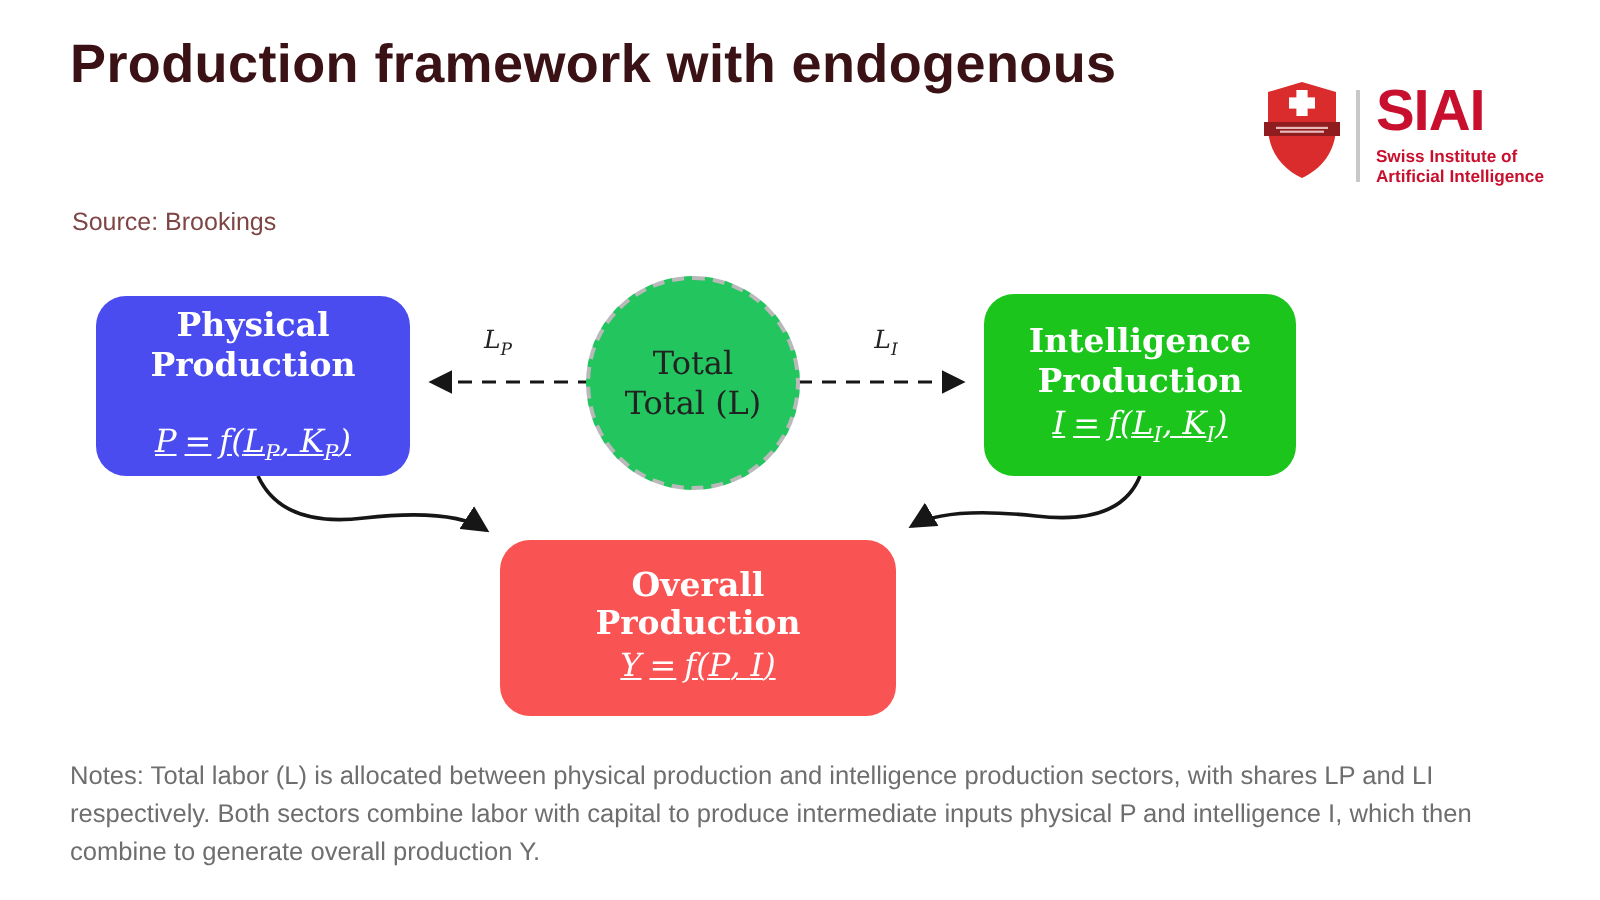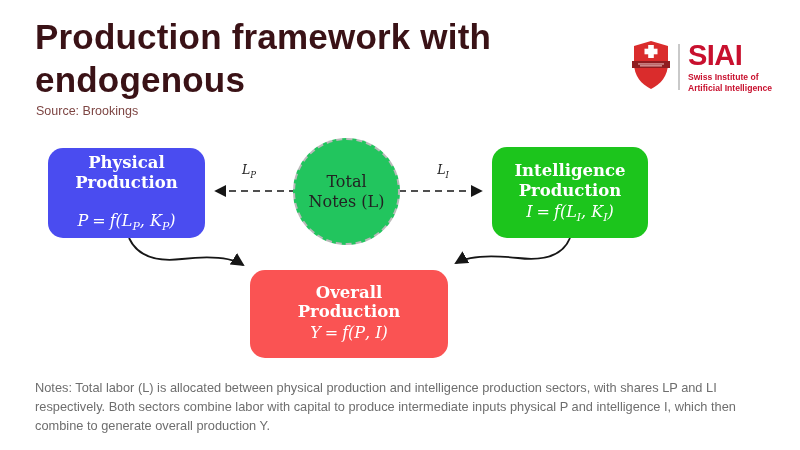--- a/index.html
+++ b/index.html
@@ -7,21 +7,21 @@
   body {
     position: relative;
     background: #ffffff;
     font-family: "Liberation Sans", sans-serif;
     overflow: hidden;
   }
 
   
   .title {
     position: absolute; left: 35px; top: 16px; width: 600px;
-    font-size: 35px; font-weight: bold; color: #3a1216;
+    font-size: 27px; font-weight: bold; color: #3a1216;
     line-height: 1.22; letter-spacing: 0.2px;
   }
   .source {
     position: absolute; left: 36px; top: 104px;
     font-size: 12.5px; color: #7d4543;
   }
 
   
   .logo {
     position: absolute; right: 28px; top: 16px;
@@ -43,21 +43,21 @@
   svg.overlay { position: absolute; left: 0; top: 0; pointer-events: none; }
 
   .node {
     position: absolute; border-radius: 15px; color: #ffffff;
     display: flex; flex-direction: column; align-items: center; justify-content: center;
     font-family: "DejaVu Serif", "Liberation Serif", serif;
     text-align: center;
   }
   .node-title { font-weight: bold; font-size: 16.5px; line-height: 1.2; }
   .node-formula {
-    font-size: 16px; font-style: italic; margin-top: 3px; line-height: 1;
+    font-size: 16px; font-style: italic; margin-top: 3px; line-height: 1; text-decoration: underline;
   }
   .node-formula .eq { font-style: normal; margin: 0 4px; }
   .node-formula sub { font-size: 0.68em; font-style: italic; }
 
   .box-physical   { left: 48px;  top: 148px; width: 157px; height: 90px; }
   .box-intel      { left: 492px; top: 147px; width: 156px; height: 91px; }
   .box-overall    { left: 250px; top: 270px; width: 198px; height: 88px; }
 
   .labor-circle {
     position: absolute; left: 293px; top: 138px; width: 107px; height: 107px;
@@ -122,21 +122,21 @@
       </marker>
     </defs>
     <line x1="296" y1="191" x2="216" y2="191" stroke="#161616" stroke-width="1.6" stroke-dasharray="7 5" marker-end="url(#arrow)"></line>
     <line x1="399" y1="191" x2="481" y2="191" stroke="#161616" stroke-width="1.6" stroke-dasharray="7 5" marker-end="url(#arrow)"></line>
     <path d="M 129 238 Q 141 264 182 259 Q 226 254 243 265" fill="none" stroke="#161616" stroke-width="1.8" marker-end="url(#arrow)"></path>
     <path d="M 570 238 Q 560 263 518 258 Q 473 253 456 263" fill="none" stroke="#161616" stroke-width="1.8" marker-end="url(#arrow)"></path>
   </svg>
 
   <div class="labor-circle">
     <div>Total</div>
-    <div>Notes (L)</div>
+    <div>Total (L)</div>
   </div>
 
   <div class="node box-physical" style="background: rgb(74, 76, 240); gap: 17px;">
     <div class="node-title">
       <div>Physical</div>
       <div>Production</div>
     </div>
     <div class="node-formula">
       <span>P</span><span class="eq">=</span><span>f(</span><span>L</span><sub>P</sub><span>, </span><span>K</span><sub>P</sub><span>)</span>
     </div>

